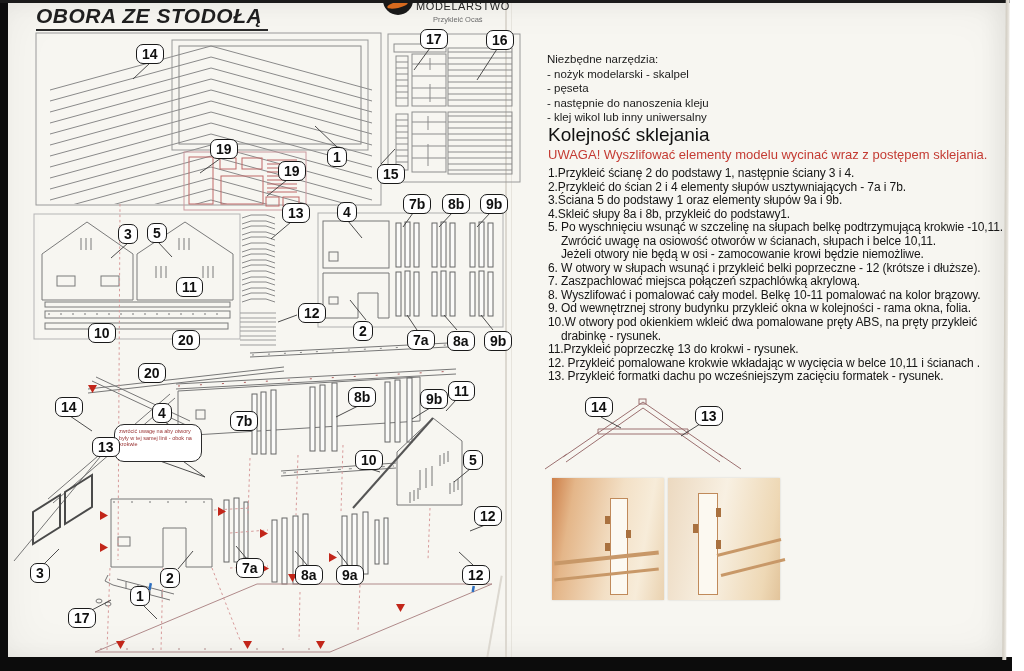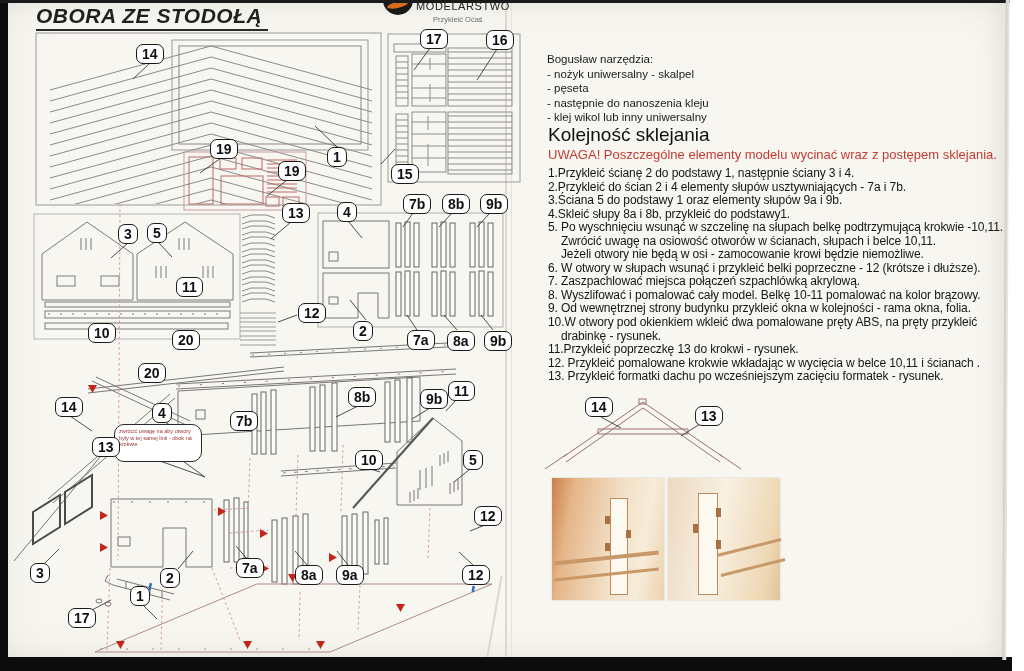--- a/index.html
+++ b/index.html
@@ -426,29 +426,29 @@
 <div class="abs note-bubble">zwrócić uwagę na aby otwory były w tej samej linii - obok na krokwie</div>
 
 <div class="abs title">OBORA ZE STODOŁĄ</div>
 <div class="abs logo-mark">
   <div class="abs logo-swoosh"></div>
 </div>
 <div class="abs logo-name">MODELARSTWO</div>
 <div class="abs logo-sub">Przykleić Ocaś</div>
 
 <div class="abs tools">
-  <div>Bogusław narzędzia:</div>
-  <div>- nożyk uniwersalny - skalpel</div>
+  <div>Niezbędne narzędzia:</div>
+  <div>- nożyk modelarski - skalpel</div>
   <div>- pęseta</div>
   <div>- następnie do nanoszenia kleju</div>
   <div>- klej wikol lub inny uniwersalny</div>
 </div>
 
 <div class="abs asm-heading">Kolejność sklejania</div>
-<div class="abs asm-warning">UWAGA! Poszczególne elementy modelu wycinać wraz z postępem sklejania.</div>
+<div class="abs asm-warning">UWAGA! Wyszlifować elementy modelu wycinać wraz z postępem sklejania.</div>
 <div class="abs asm-steps">1.Przykleić ścianę 2 do podstawy 1, następnie ściany 3 i 4.
 2.Przykleić do ścian 2 i 4 elementy słupów usztywniających - 7a i 7b.
 3.Ściana 5 do podstawy 1 oraz elementy słupów 9a i 9b.
 4.Skleić słupy 8a i 8b, przykleić do podstawy1.
 5. Po wyschnięciu wsunąć w szczelinę na słupach belkę podtrzymującą krokwie -10,11.
     Zwrócić uwagę na osiowość otworów w ścianach, słupach i belce 10,11.
     Jeżeli otwory nie będą w osi - zamocowanie krowi będzie niemożliwe.
 6. W otwory w słupach wsunąć i przykleić belki poprzeczne - 12 (krótsze i dłuższe).
 7. Zaszpachlować miejsca połączeń szpachlówką akrylową.
 8. Wyszlifować i pomalować cały model. Belkę 10-11 pomalować na kolor brązowy.
@@ -459,21 +459,21 @@
 12. Przykleić pomalowane krokwie wkładając w wycięcia w belce 10,11 i ścianach .
 13. Przykleić formatki dachu po wcześniejszym zacięciu formatek - rysunek.</div>
 
 <div>
   <div class="badge" style="left:136px;top:44px;">14</div>
   <div class="badge" style="left:420px;top:29px;">17</div>
   <div class="badge" style="left:486px;top:30px;">16</div>
   <div class="badge" style="left:327px;top:147px;">1</div>
   <div class="badge" style="left:210px;top:139px;">19</div>
   <div class="badge" style="left:278px;top:161px;">19</div>
-  <div class="badge" style="left:391px;top:164px;">15</div>
+  <div class="badge" style="left:377px;top:164px;">15</div>
   <div class="badge" style="left:118px;top:224px;">3</div>
   <div class="badge" style="left:147px;top:223px;">5</div>
   <div class="badge" style="left:282px;top:203px;">13</div>
   <div class="badge" style="left:337px;top:202px;">4</div>
   <div class="badge" style="left:403px;top:194px;">7b</div>
   <div class="badge" style="left:442px;top:194px;">8b</div>
   <div class="badge" style="left:480px;top:194px;">9b</div>
   <div class="badge" style="left:176px;top:277px;">11</div>
   <div class="badge" style="left:88px;top:323px;">10</div>
   <div class="badge" style="left:172px;top:330px;">20</div>

